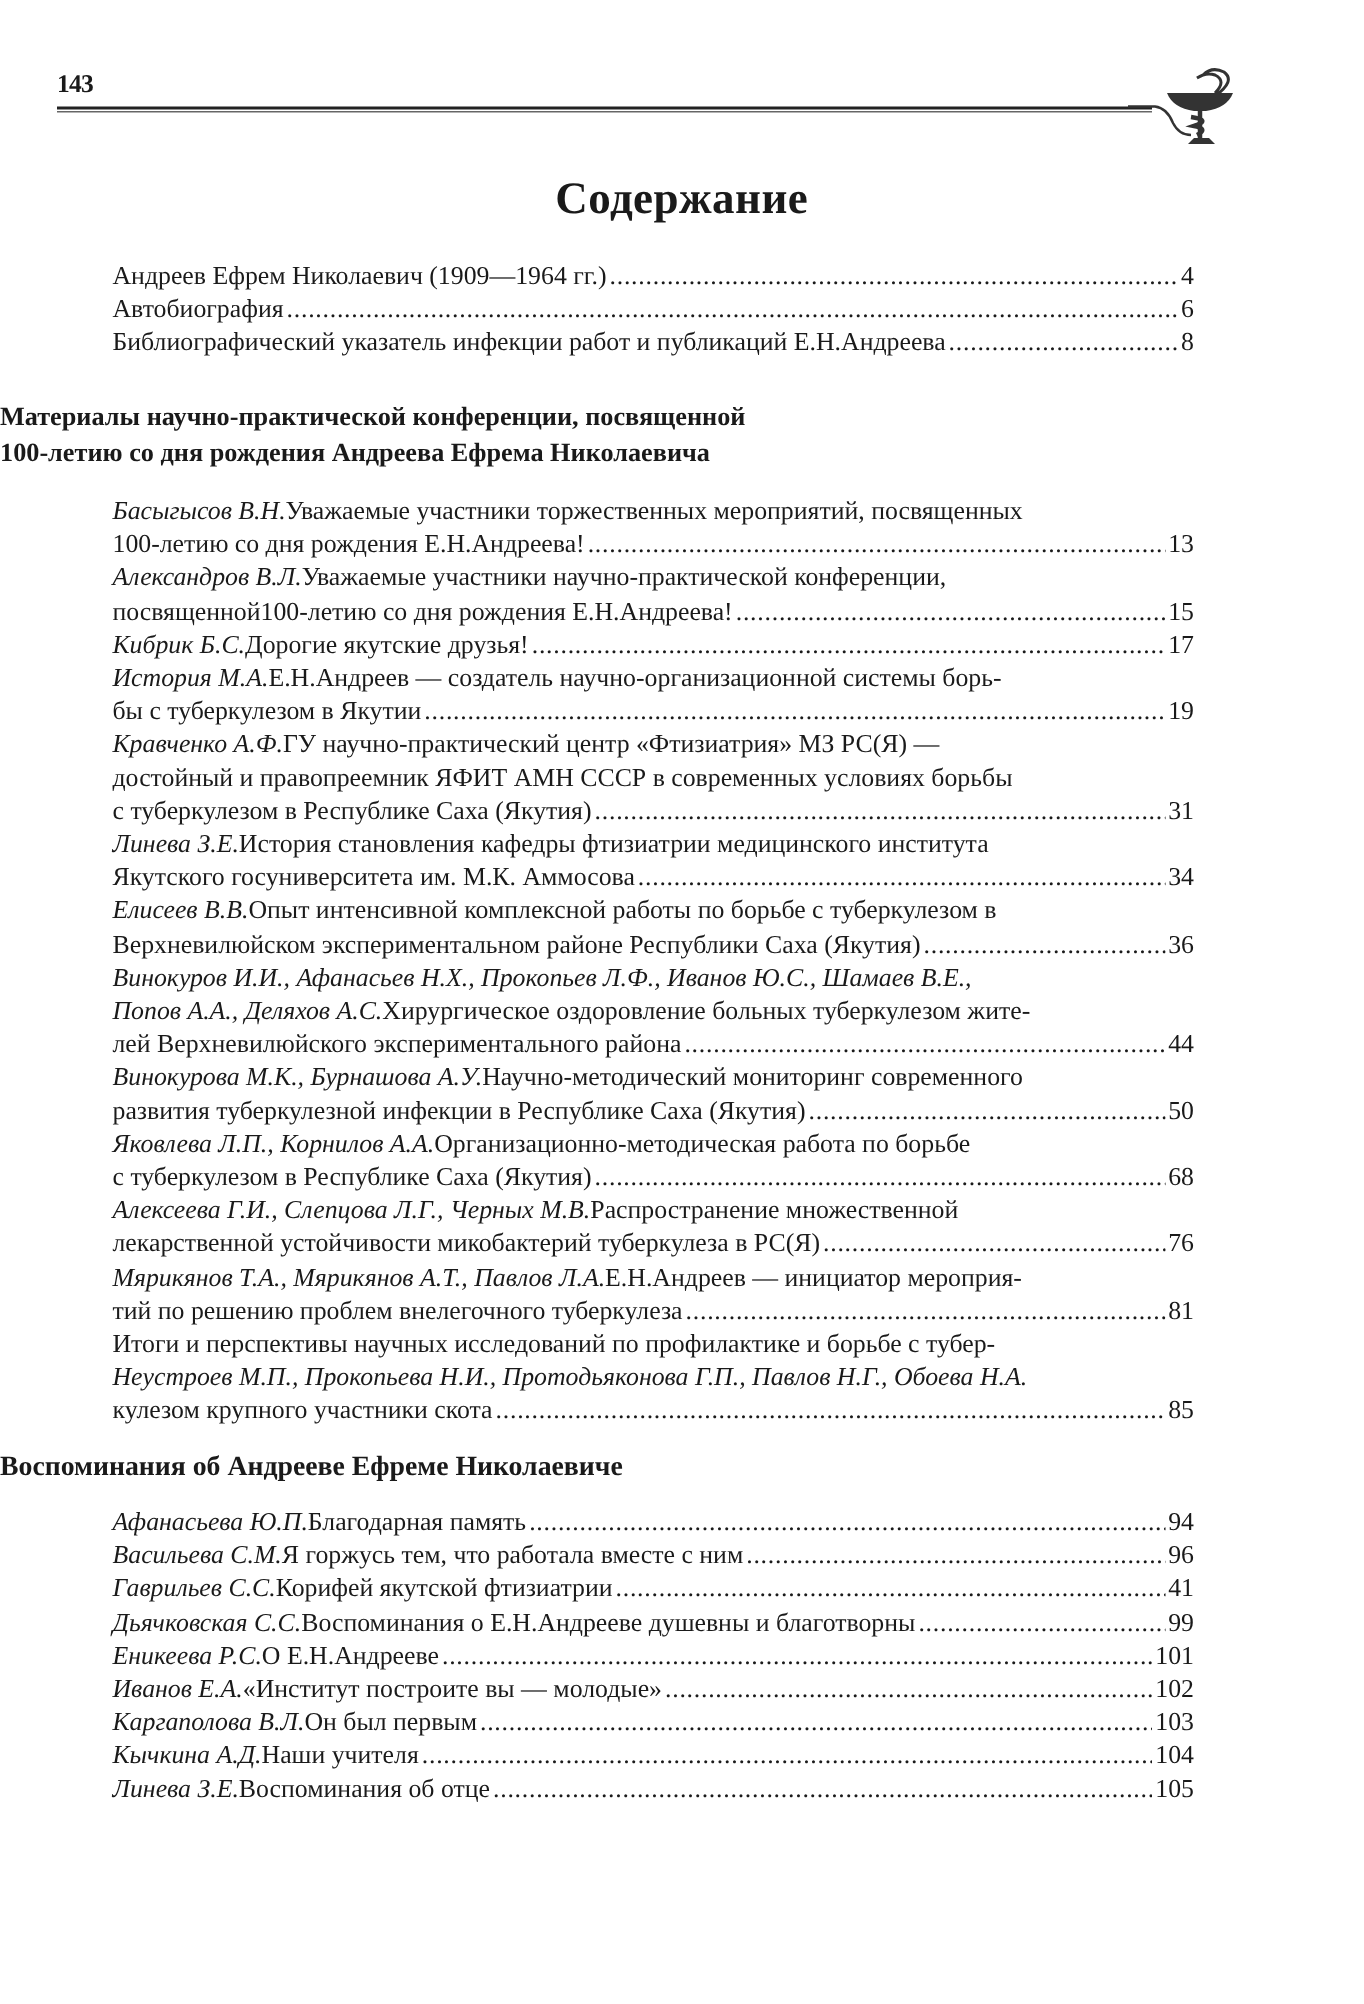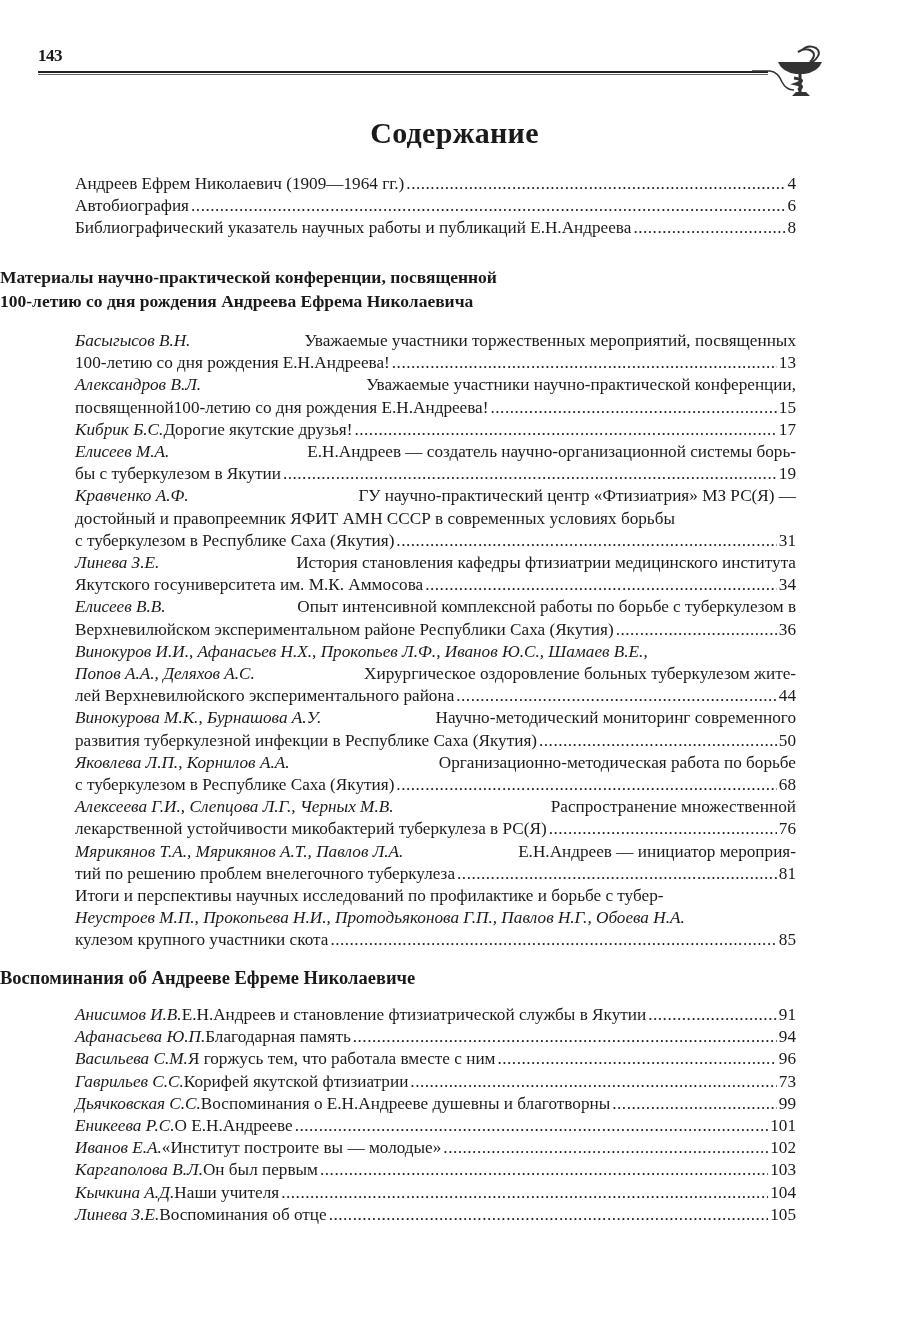--- a/index.html
+++ b/index.html
@@ -7,21 +7,21 @@
          font-family:"Liberation Serif", "DejaVu Serif", serif; color:#1a1a1a; }
   .page-number { position:absolute; left:38px; top:46px; font-weight:bold; font-size:17px;
                  font-family:"Liberation Serif", serif; letter-spacing:-0.5px; }
   .header-rule { position:absolute; left:38px; top:71px; width:730px; height:2px; background:#222; }
   .header-rule2 { position:absolute; left:38px; top:74px; width:730px; height:1px; background:#666; }
   .logo { position:absolute; left:752px; top:44px; width:80px; height:56px; }
   .title { position:absolute; left:0; width:909px; top:116px; text-align:center;
            font-weight:bold; font-size:30px; letter-spacing:0.3px; }
   .toc { position:absolute; left:75px; width:721px; font-size:17.2px; line-height:22.2px; }
   .entry { position:relative; }
-  .entry .line { display:flex; align-items:baseline; white-space:nowrap;justify-content:space-between; }
+  .entry .line { display:flex; align-items:baseline; white-space:nowrap; }
   .entry .text { white-space:normal; }
   .lead { flex:1; overflow:hidden; white-space:nowrap; margin:0 2px; }
   .lead::after { content:"........................................................................................................................................................................................................................................................................................................"; letter-spacing:0.5px; }
   .pg { flex:none; }
   .author { font-style:italic; }
   .section-head { text-align:left; font-weight:bold; font-size:17.5px; line-height:24px; }
   .block1 { top:173px; }
   .sec1 { position:absolute; left:0; width:909px; top:265px; }
   .block2 { top:330px; }
   .sec2 { position:absolute; left:0; width:898px; top:966px; font-size:18.5px; }
@@ -54,21 +54,21 @@
   </div>
   <div class="entry">
     <div class="line">
         <span class="text">Автобиография</span>
         <span class="lead"></span>
         <span class="pg">6</span>
       </div>
   </div>
   <div class="entry">
     <div class="line">
-        <span class="text">Библиографический указатель научных работы и публикаций Е.Н.Андреева</span>
+        <span class="text">Библиографический указатель инфекции работ и публикаций Е.Н.Андреева</span>
         <span class="lead"></span>
         <span class="pg">8</span>
       </div>
   </div>
 </div>
 
 <div class="sec1 section-head">
   <div>Материалы научно-практической конференции, посвященной</div>
   <div>100-летию со дня рождения Андреева Ефрема Николаевича</div>
 </div>
@@ -99,21 +99,21 @@
     <div class="entry">
       <div class="line">
         <span class="author">Кибрик Б.С.</span> 
         <span class="text">Дорогие якутские друзья!</span>
         <span class="lead"></span>
         <span class="pg">17</span>
       </div>
     </div>
     <div class="entry">
       <div class="line">
-        <span class="author">Елисеев М.А.</span> 
+        <span class="author">История М.А.</span> 
         <span class="text">Е.Н.Андреев — создатель научно-организационной системы борь-</span>
       </div>
       <div class="line">
         <span class="text">бы с туберкулезом в Якутии</span>
         <span class="lead"></span>
         <span class="pg">19</span>
       </div>
     </div>
     <div class="entry">
       <div class="line">
@@ -222,48 +222,40 @@
         <span class="pg">85</span>
       </div>
     </div>
   </div>
 
 <div class="sec2 section-head">Воспоминания об Андрееве Ефреме Николаевиче</div>
 
 <div class="toc block3" id="sec2-list">
     <div class="entry">
       <div class="line">
-        <span class="author">Анисимов И.В.</span> 
-        <span class="text">Е.Н.Андреев и становление фтизиатрической службы в Якутии</span>
-        <span class="lead"></span>
-        <span class="pg">91</span>
-      </div>
-    </div>
-    <div class="entry">
-      <div class="line">
         <span class="author">Афанасьева Ю.П.</span> 
         <span class="text">Благодарная память</span>
         <span class="lead"></span>
         <span class="pg">94</span>
       </div>
     </div>
     <div class="entry">
       <div class="line">
         <span class="author">Васильева С.М.</span> 
         <span class="text">Я горжусь тем, что работала вместе с ним</span>
         <span class="lead"></span>
         <span class="pg">96</span>
       </div>
     </div>
     <div class="entry">
       <div class="line">
         <span class="author">Гаврильев С.С.</span> 
         <span class="text">Корифей якутской фтизиатрии</span>
         <span class="lead"></span>
-        <span class="pg">73</span>
+        <span class="pg">41</span>
       </div>
     </div>
     <div class="entry">
       <div class="line">
         <span class="author">Дьячковская С.С.</span> 
         <span class="text">Воспоминания о Е.Н.Андрееве душевны и благотворны</span>
         <span class="lead"></span>
         <span class="pg">99</span>
       </div>
     </div>

